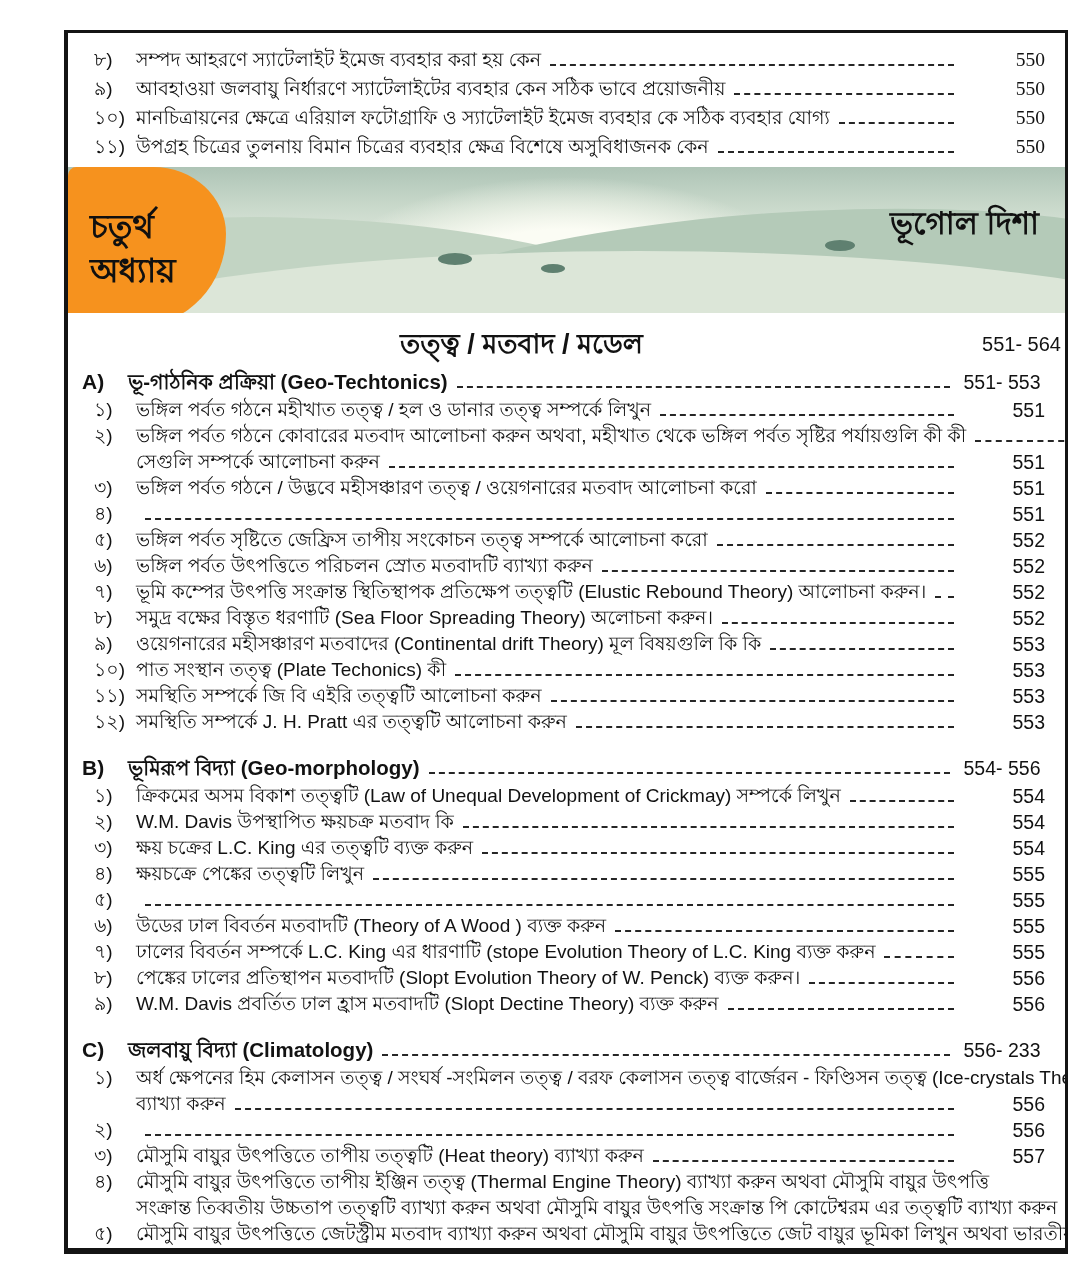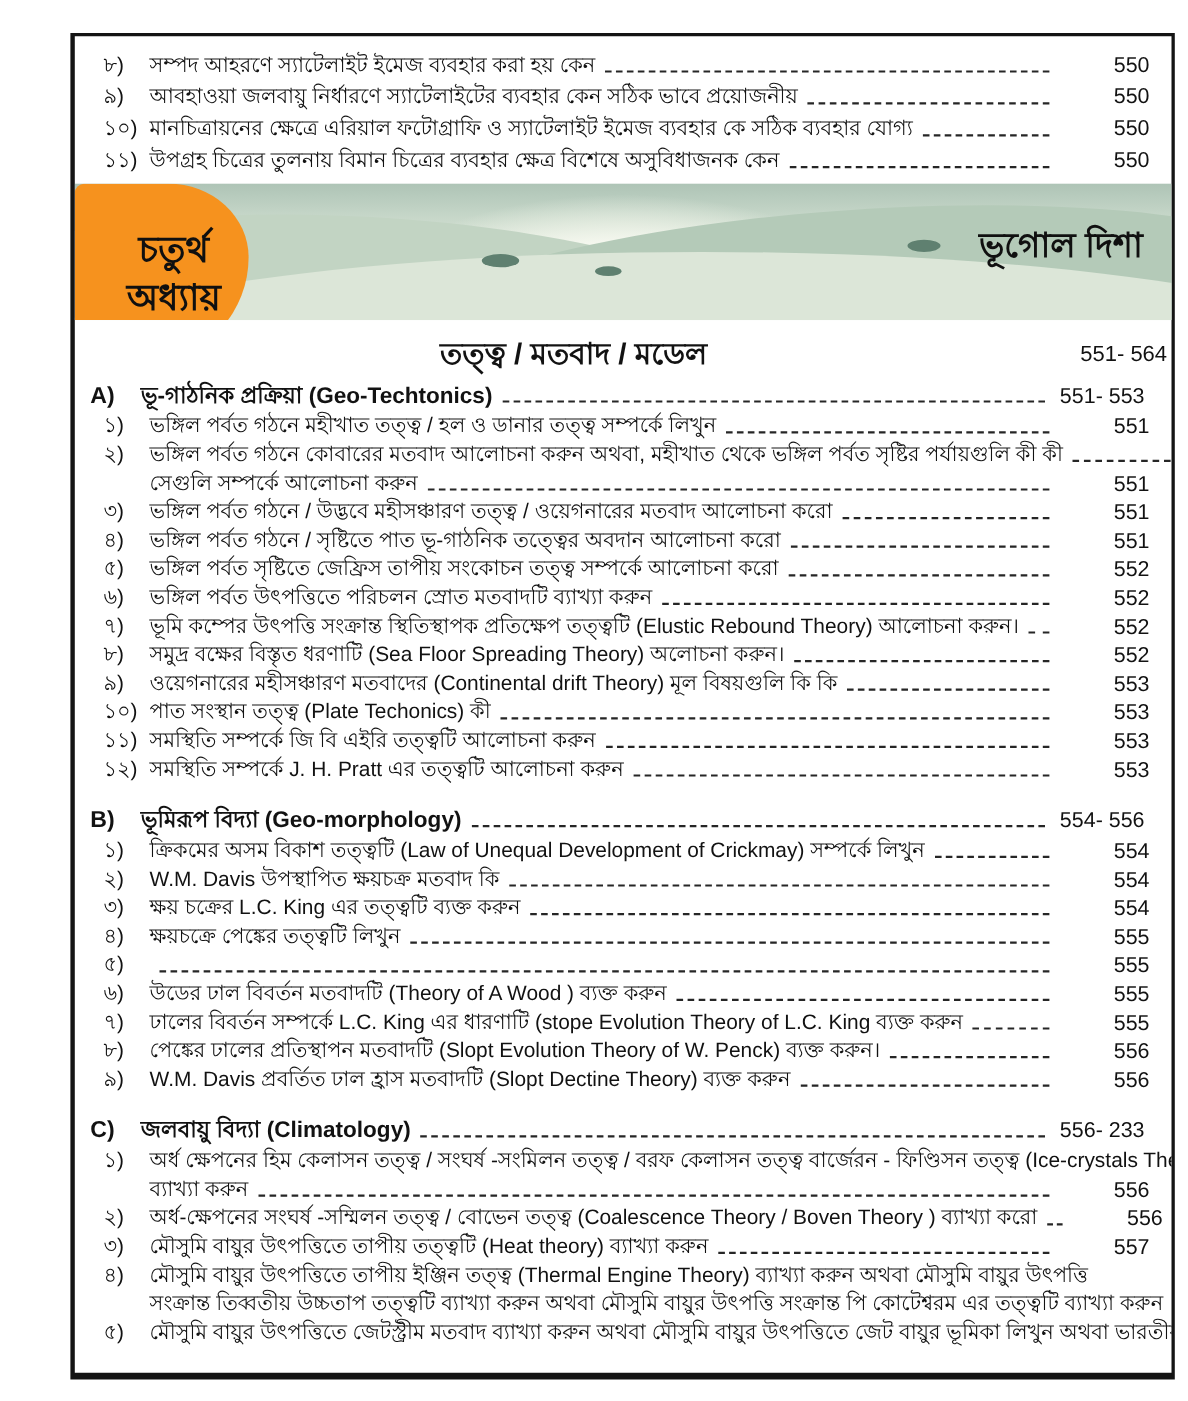--- a/index.html
+++ b/index.html
@@ -14,27 +14,27 @@
   .row{ display:flex; padding:0 20px 0 26px; }
   .row .num{ min-width:42px; font-size:19px; line-height:26px; white-space:nowrap; }
   .row .txt{ font-size:19px; line-height:26px; white-space:nowrap; }
   .row .leader{ flex:1 1 auto; margin:0 9px; border-bottom:2px dashed #262626; height:19px; min-width:14px; }
   .row .leader-short{ flex:0 0 110px; margin:0 9px; border-bottom:2px dashed #262626; height:19px; }
   .row .spacer{ flex:1 1 auto; }
   .row .pg{ flex:0 0 82px; text-align:right; font-size:19.5px; line-height:26px; }
   .top-list{ padding-top:12px; padding-bottom:2px; }
   .top-list .row{ height:29px; }
   .top-list .num,.top-list .txt{ line-height:29px; }
-  .top-list .pg{ line-height:29px; }
+  .top-list .pg{ line-height:29px;font-family:Liberation Serif, serif; }
   .top-list .leader{ height:21px; }
   .toc-body .row{ height:26px; }
   .cont .num{ visibility:hidden; }
   
-  .banner{ position:relative; width:100%; height:124px; margin-top:4px; overflow:hidden;
-    background:linear-gradient(180deg,#aec4b6 0%,#c8d8ca 26%,#dfe8dd 55%,#edf1e8 100%);text-align:center; }
+  .banner{ position:relative; width:100%; height:146px; margin-top:4px; overflow:hidden;
+    background:linear-gradient(180deg,#aec4b6 0%,#c8d8ca 26%,#dfe8dd 55%,#edf1e8 100%); }
   .sun{ position:absolute; left:50%; top:10px; transform:translateX(-50%);
     width:520px; height:250px; border-radius:50%;
     background:radial-gradient(closest-side,#fbfcf4 58%,rgba(248,250,240,0.55) 78%,rgba(244,248,238,0) 100%); }
   .cloud{ position:absolute; border-radius:50%; background:radial-gradient(closest-side,#f2f5ec 55%,rgba(240,244,234,0) 100%); }
   .c1{ left:150px; top:58px; width:220px; height:90px; }
   .c2{ right:60px;  top:50px; width:260px; height:100px; }
   .c3{ right:260px; top:86px; width:160px; height:70px; }
   .hill{ position:absolute; border-radius:50%; }
   .h1{ left:-120px; bottom:-96px; width:760px; height:190px; background:#c2d4c3; transform:rotate(3deg); }
   .h2{ right:-160px; bottom:-110px; width:900px; height:210px; background:#b4cab8; transform:rotate(-4deg); }
@@ -145,21 +145,20 @@
           <span class="pg">551</span>
         </div>
         <div class="row">
           <span class="num">৩)</span>
           <span class="txt">ভঙ্গিল পর্বত গঠনে / উদ্ভবে মহীসঞ্চারণ তত্ত্ব / ওয়েগনারের মতবাদ আলোচনা করো</span>
           <span class="leader"></span>
           <span class="pg">551</span>
         </div>
         <div class="row">
           <span class="num">৪)</span>
-          <span class="txt">ভঙ্গিল পর্বত গঠনে / সৃষ্টিতে পাত ভূ-গাঠনিক তত্ত্বের অবদান আলোচনা করো</span>
           <span class="leader"></span>
           <span class="pg">551</span>
         </div>
         <div class="row">
           <span class="num">৫)</span>
           <span class="txt">ভঙ্গিল পর্বত সৃষ্টিতে জেফ্রিস তাপীয় সংকোচন তত্ত্ব সম্পর্কে  আলোচনা করো</span>
           <span class="leader"></span>
           <span class="pg">552</span>
         </div>
         <div class="row">
@@ -281,21 +280,20 @@
           <span class="spacer"></span>
         </div>
         <div class="row cont">
           <span class="num"></span>
           <span class="txt">ব্যাখ্যা করুন</span>
           <span class="leader"></span>
           <span class="pg">556</span>
         </div>
         <div class="row">
           <span class="num">২)</span>
-          <span class="txt">অর্ধ-ক্ষেপনের সংঘর্ষ -সম্মিলন তত্ত্ব / বোভেন তত্ত্ব (Coalescence Theory / Boven Theory ) ব্যাখ্যা করো</span>
           <span class="leader"></span>
           <span class="pg">556</span>
         </div>
         <div class="row">
           <span class="num">৩)</span>
           <span class="txt">মৌসুমি বায়ুর উৎপত্তিতে তাপীয় তত্ত্বটি  (Heat theory) ব্যাখ্যা করুন</span>
           <span class="leader"></span>
           <span class="pg">557</span>
         </div>
         <div class="row">

